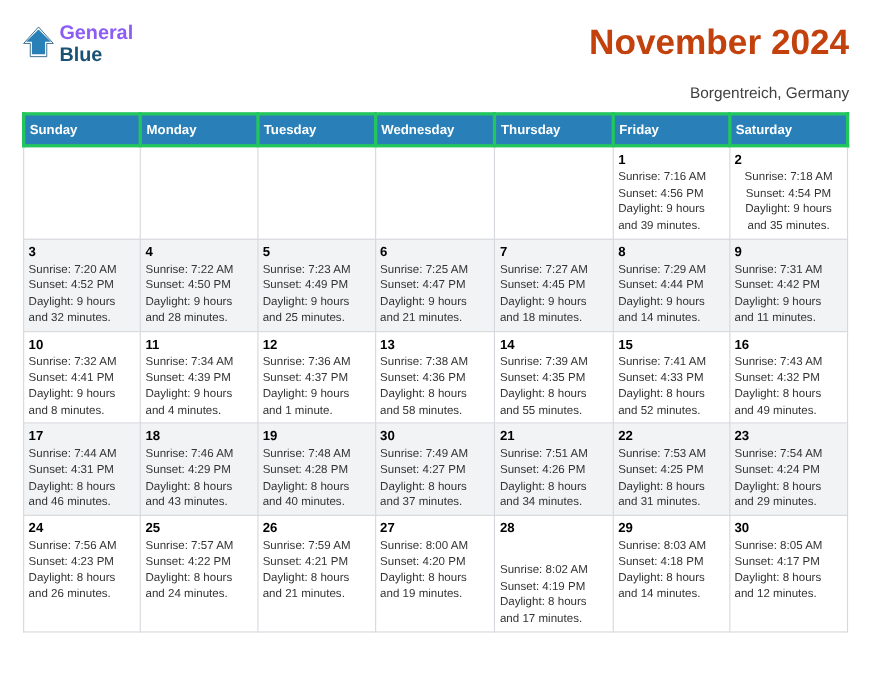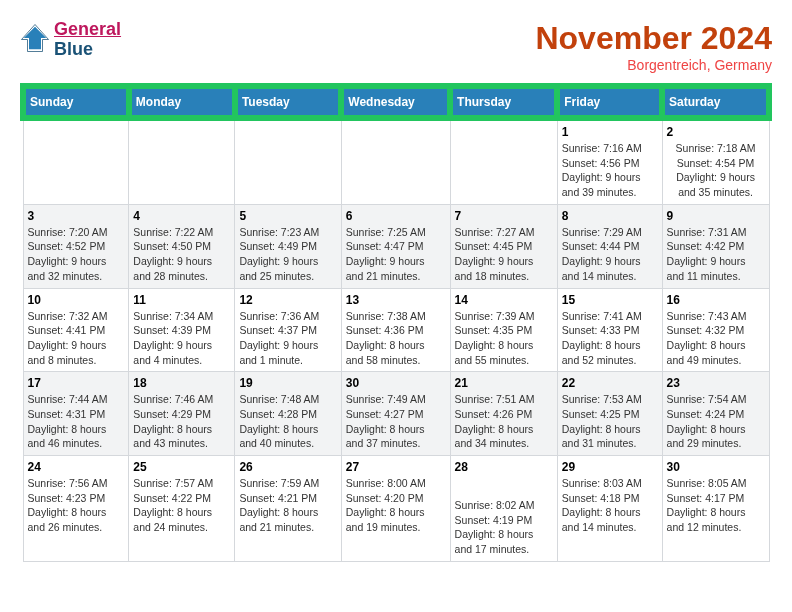--- a/index.html
+++ b/index.html
@@ -21,52 +21,53 @@
       align-items: center;
     }
     .logo-text {
       display: flex;
       flex-direction: column;
       font-size: 18px;
       font-weight: bold;
       color: #1a5276;
       line-height: 1.1;
     }
-    .logo-text span:first-child { color: #be185d; text-decoration: underline; }
+    .logo-text span:first-child { color: #8b5cf6; }
     .logo-icon {
       width: 30px;
       height: 30px;
       margin-right: 4px;
       margin-top: -4px;
     }
     .title-section {
       text-align: right;
     }
     .month-title {
       font-size: 32px;
       font-weight: bold;
       color: #c2410c;
     }
     .subtitle {
       font-size: 14px;
-      color: #ef4444;
+      color: #404040;
+      margin-top: 19px;
     }
     .calendar {
       width: 100%;
       border-collapse: collapse;
       font-size: 11px;
     }
     .calendar th {
       background: #2980b9;
       color: #fff;
       padding: 6px 4px;
       text-align: left;
       font-size: 12px;
       font-weight: bold;
-      border: 6px solid #22c55e;
+      border: 3px solid #22c55e;
     }
     .calendar td {
       border: 1px solid #d5d8dc;
       vertical-align: top;
       padding: 4px;
       width: 113px;
       min-height: 80px;
       background: #fff;
     }
     .calendar tr:nth-child(even) td {

